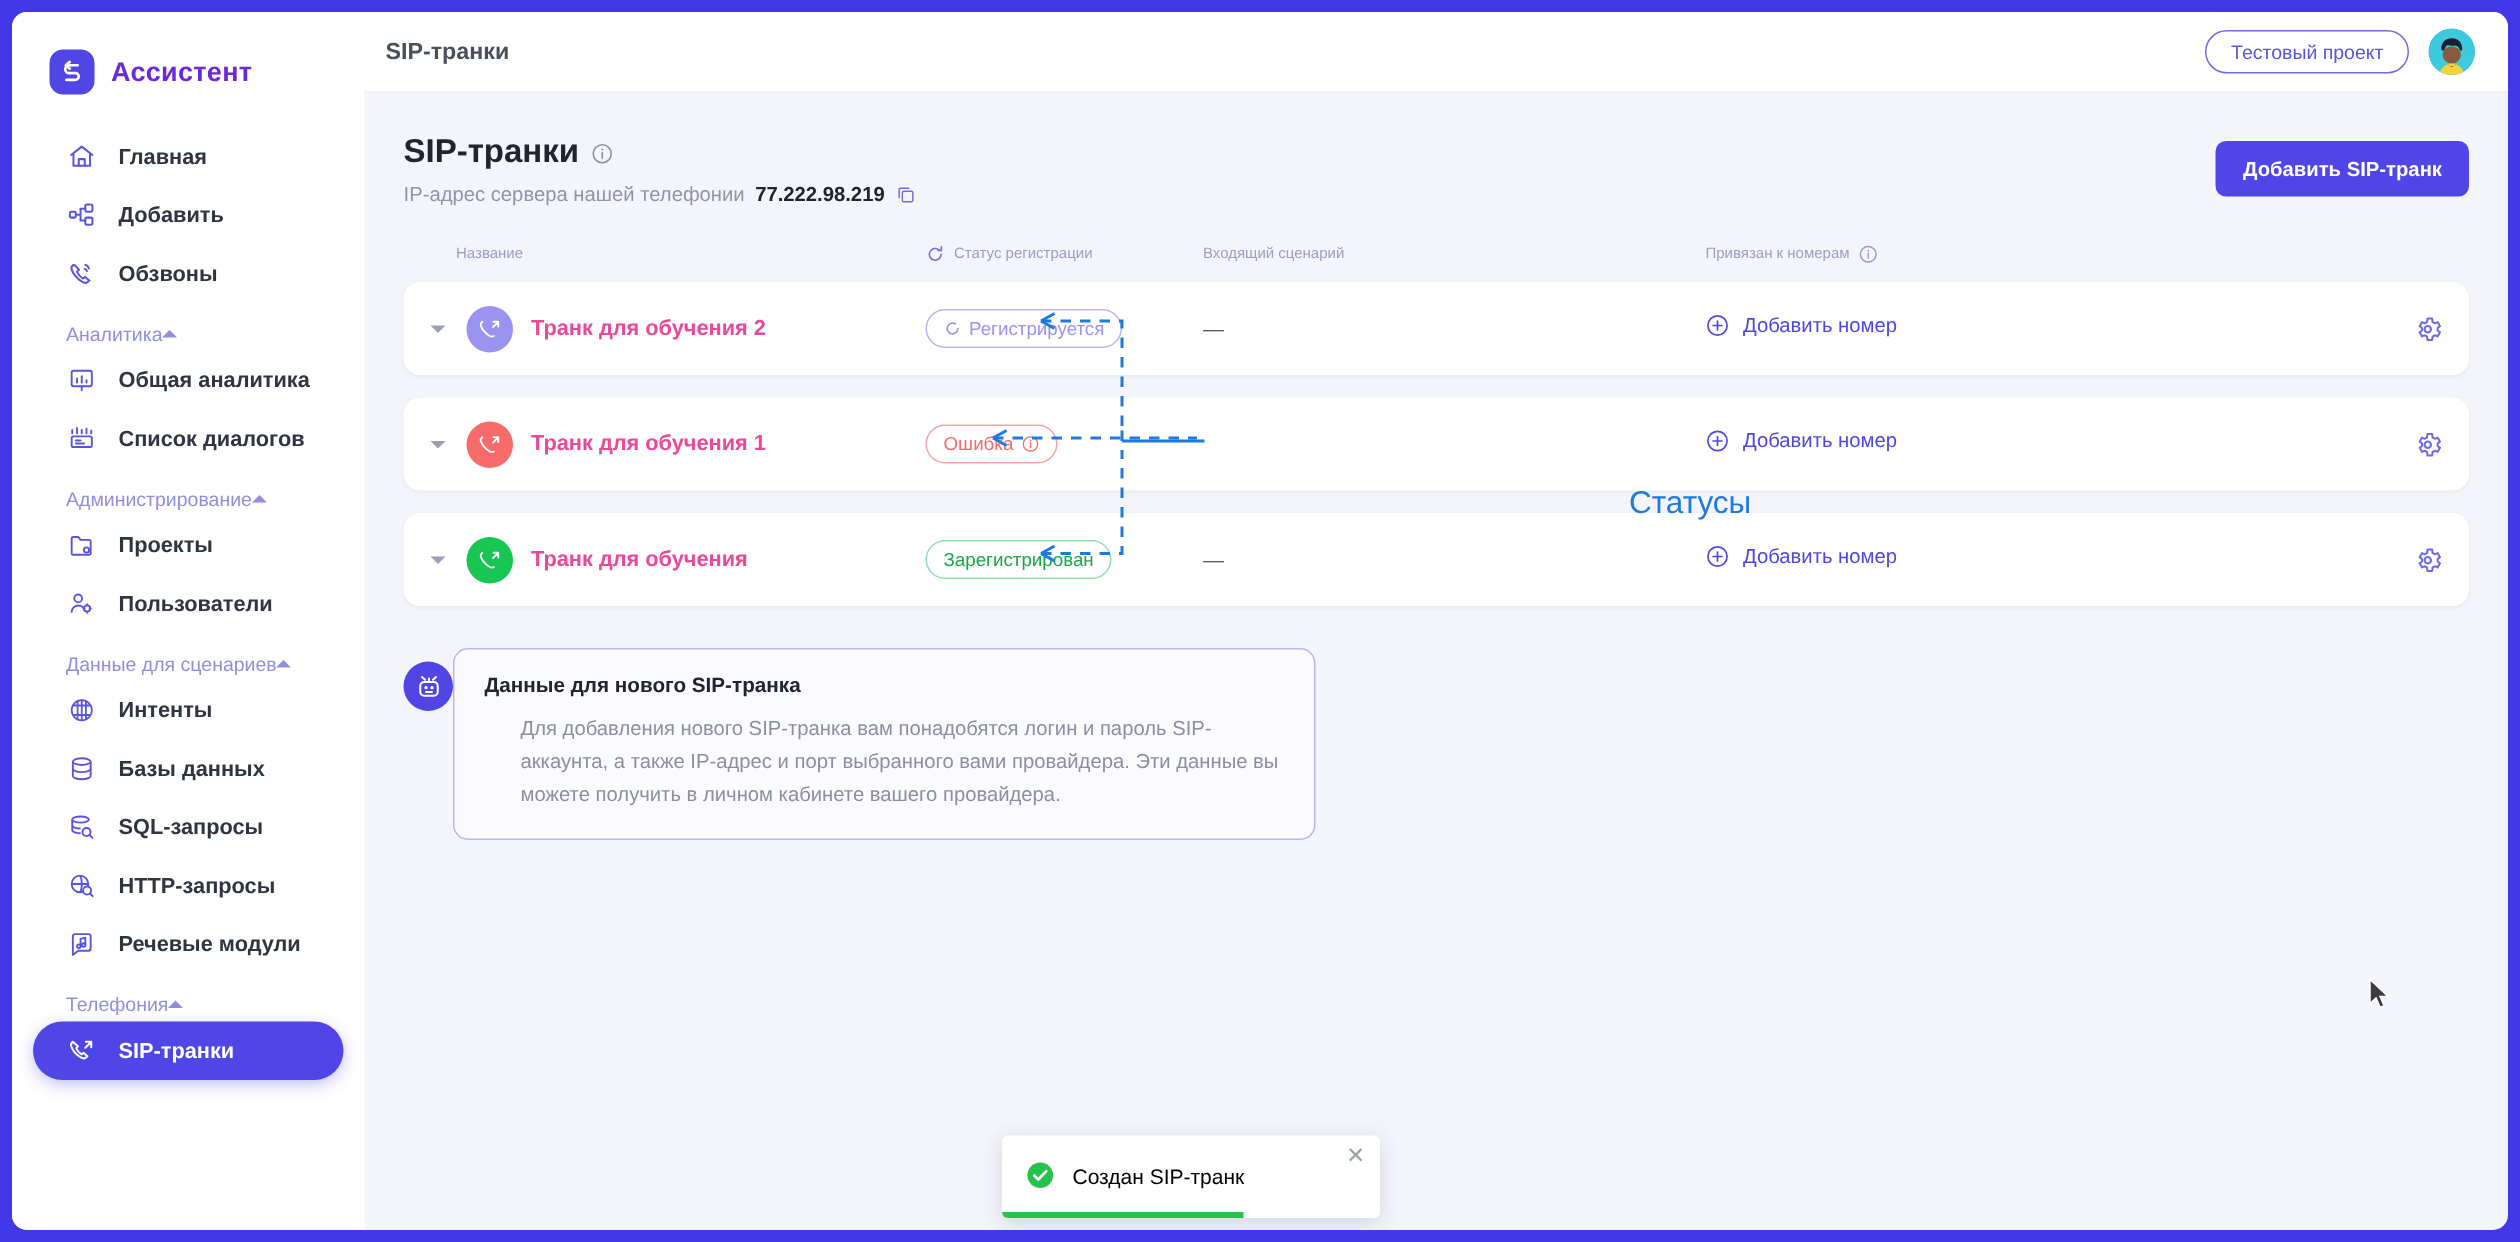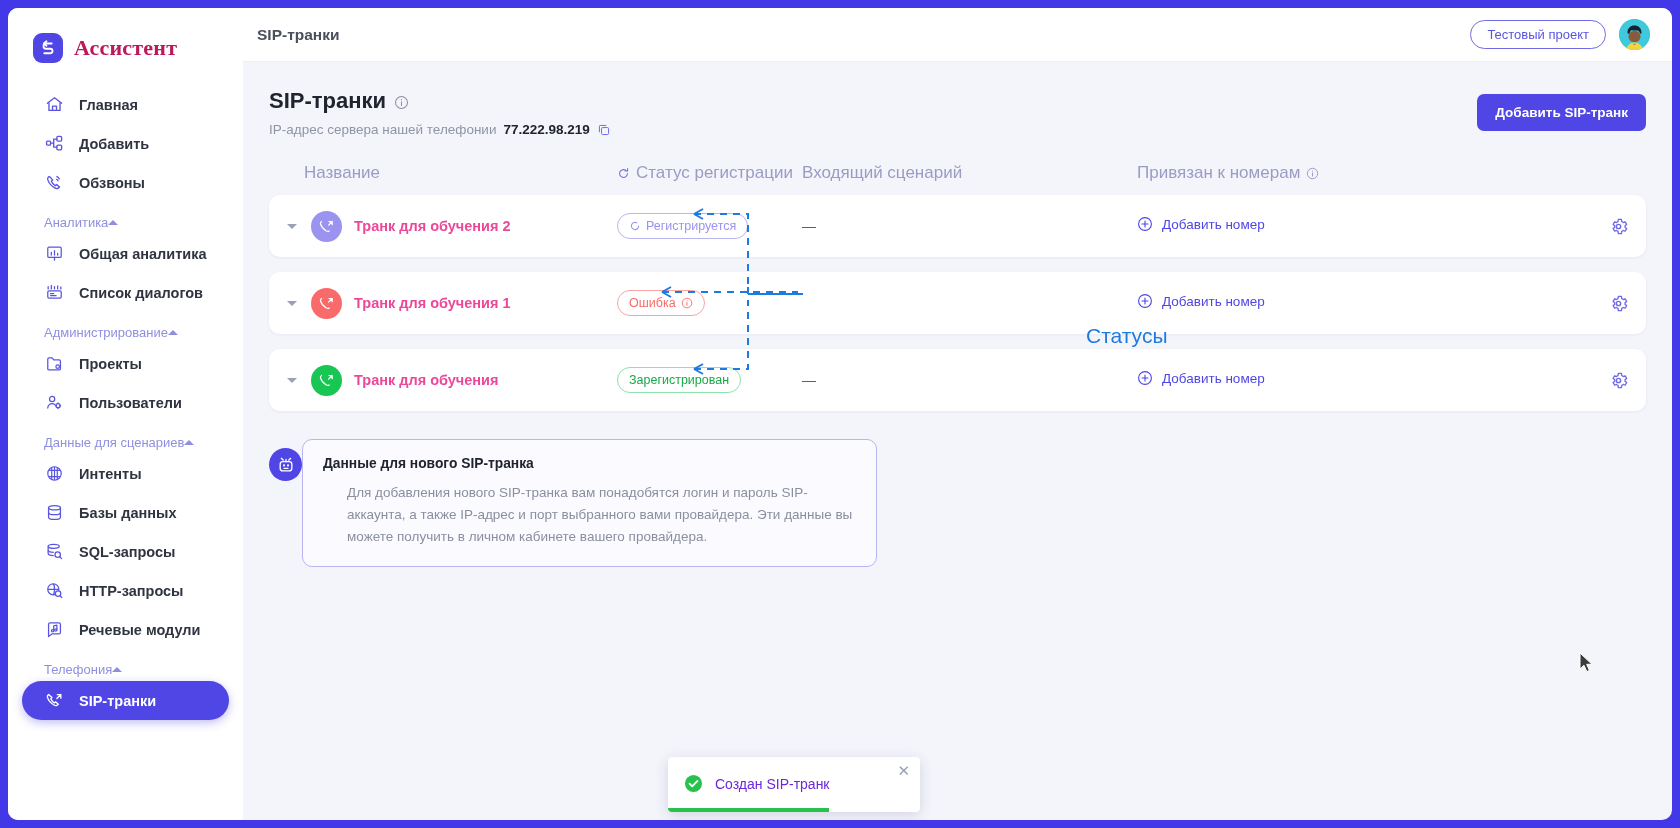--- a/index.html
+++ b/index.html
@@ -35,23 +35,22 @@
     padding: 6px 0 0 25px; height: 46px;
   }
   .brand-logo {
     width: 30px; height: 30px; border-radius: 9px;
     background: #4f46e5;
     display: flex; align-items: center; justify-content: center;
     flex: 0 0 30px;
   }
   .brand-logo svg { display:block; }
   .brand-name {
-    font-size: 22px; font-weight: bold; color: #be185d;
+    font-size: 18px; font-weight: bold; color: #6d28d9;
     letter-spacing: .2px;
-    font-family: Liberation Serif, serif;
   }
 
   .nav { margin-top: 17px; }
   .nav-item {
     display: flex; align-items: center; gap: 14px;
     height: 39px; margin: 0 14px; padding-left: 22px;
     border-radius: 20px; cursor: pointer;
     color: #2f3440; font-size: 14.5px; font-weight: bold;
   }
   .nav-item .ico { width: 21px; height: 21px; flex: 0 0 21px;
@@ -109,21 +108,21 @@
   .copy-icon { cursor: pointer; display: flex; }
   .btn-primary {
     background: #4f46e5; color: #fff; font-size: 13.5px; font-weight: bold;
     border: none; border-radius: 7px; padding: 11px 18px; cursor: pointer;
     margin-top: 6px;
   }
 
   
   .table-head {
     display: flex; align-items: center;
-    margin-top: 26px; font-size: 17px; color: #9a9cc4;
+    margin-top: 26px; font-size: 10px; color: #9a9cc4;
     padding: 0 18px;
   }
   .col-name   { width: 330px; padding-left: 17px; }
   .col-status { width: 185px; display: flex; align-items: center; gap: 6px; }
   .col-scen   { width: 335px; }
   .col-nums   { flex: 1; display: flex; align-items: center; gap: 6px; }
   .col-gear   { width: 60px; }
 
   .row {
     background: #fff; border-radius: 11px;
@@ -173,21 +172,21 @@
   .info-text { font-size: 13.5px; color: #8a8fa0; line-height: 1.62; margin-left: 24px; }
 
   
   .toast {
     position: absolute; left: 425px; bottom: 8px;
     width: 252px; background: #fff; border-radius: 4px;
     box-shadow: 0 3px 14px rgba(30,40,90,.16);
     padding: 17px 16px 19px 16px; overflow: hidden;
   }
   .toast-row { display: flex; align-items: center; gap: 12px; }
-  .toast-text { font-size: 14px; color: #6d28d9; }
+  .toast-text { font-size: 14px; color: #000000; }
   .toast-close { position: absolute; right: 10px; top: 6px;
     color: #98a0ae; font-size: 15px; cursor: pointer; line-height: 1; }
   .toast-bar { position: absolute; left: 0; bottom: 0; height: 4px;
     background: #27c24c; width: 64%; }
 
   .cursor { position: absolute; left: 1336px; top: 590px; }
 </style>
 </head>
 <body>
 

